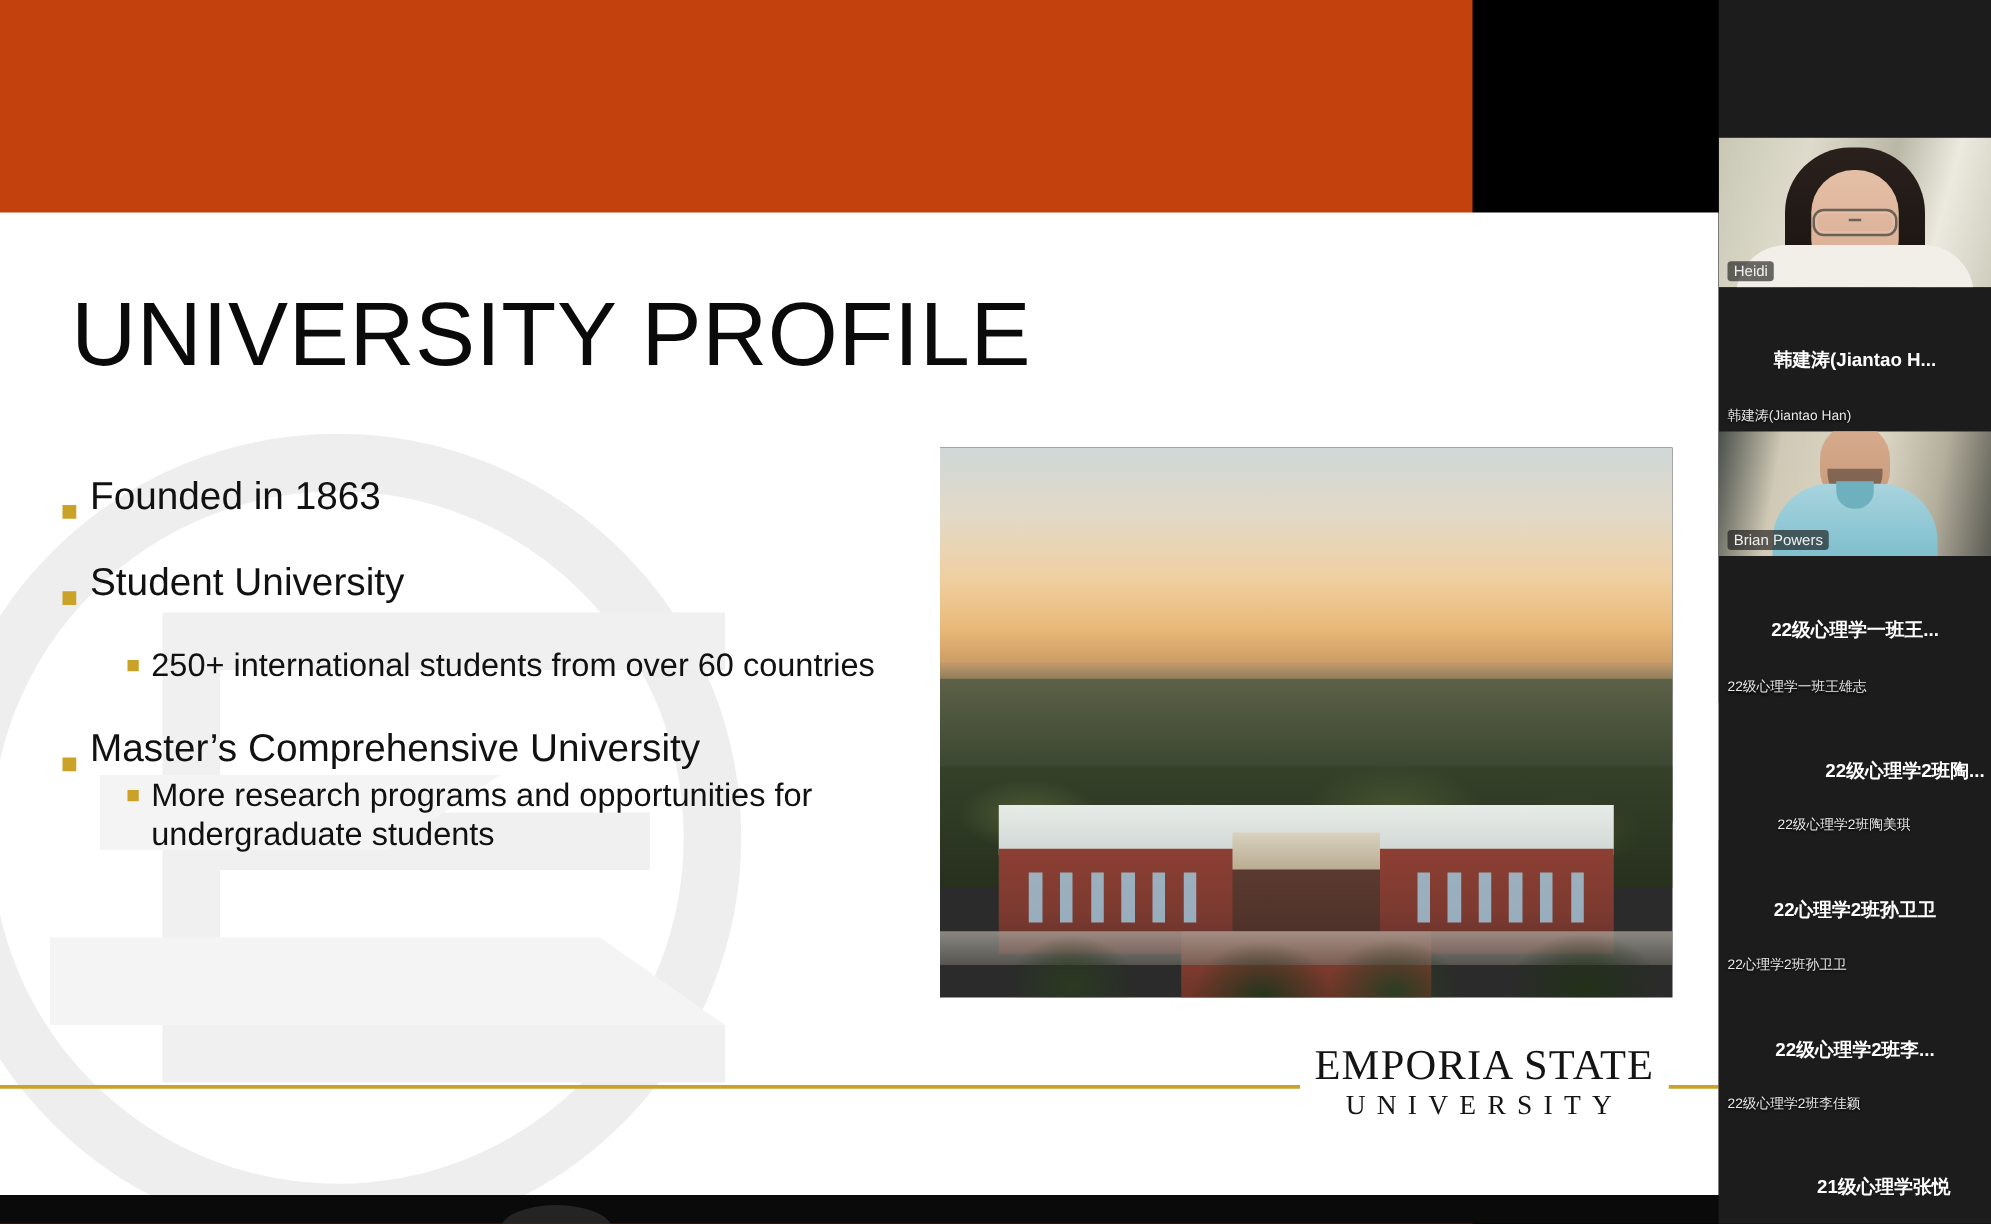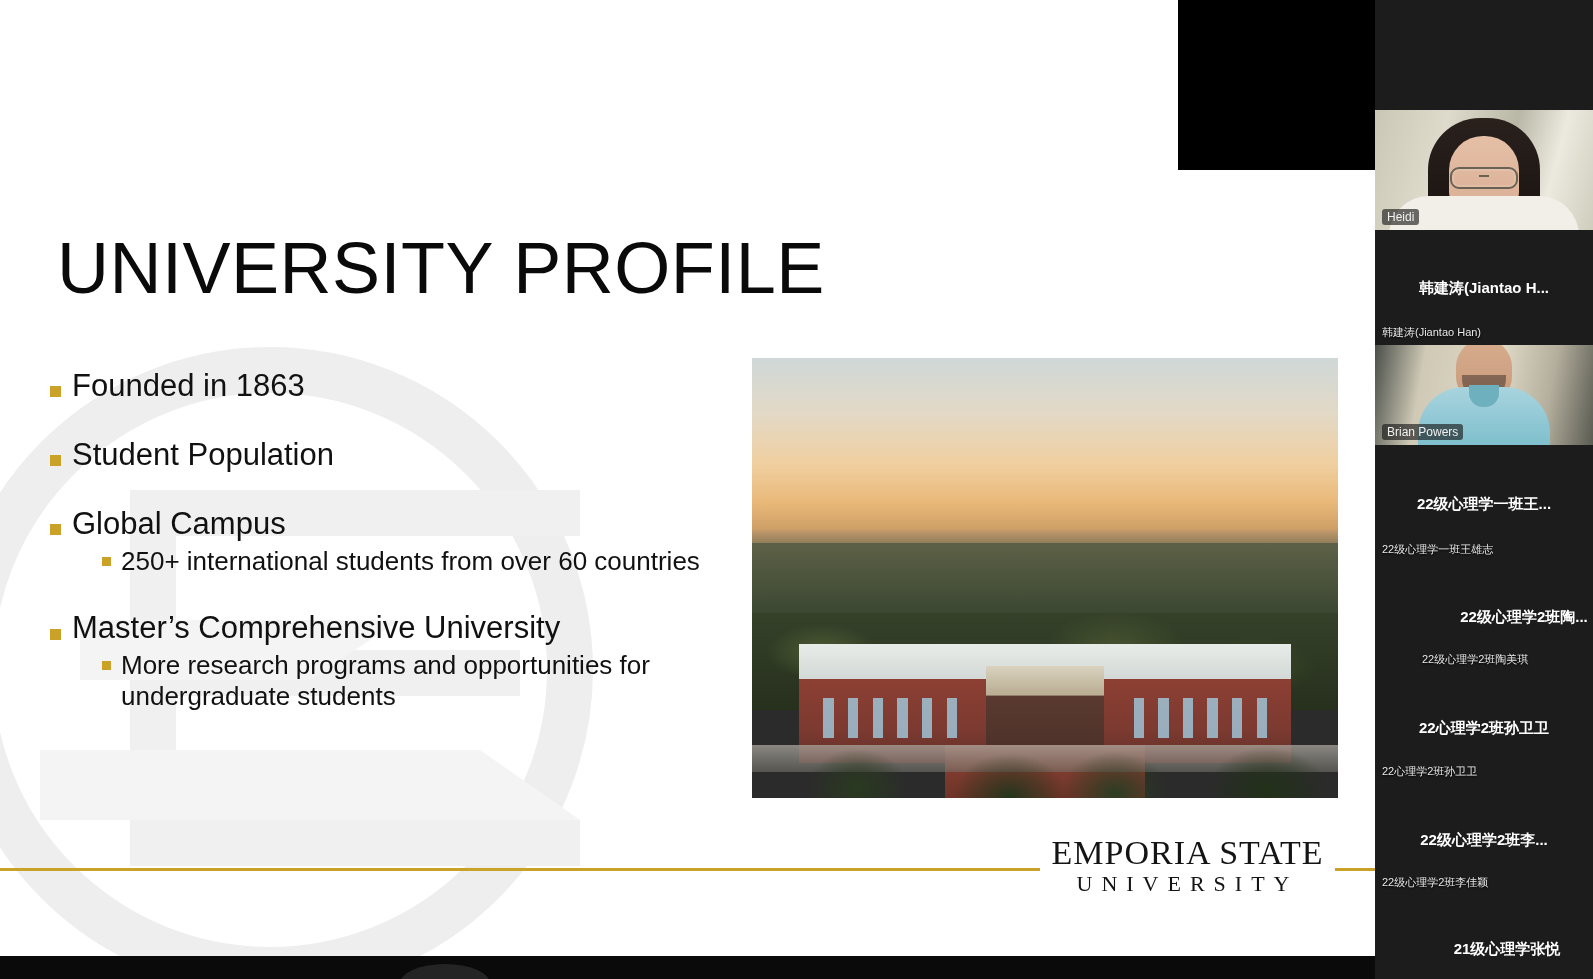--- a/index.html
+++ b/index.html
@@ -2,32 +2,32 @@
 <html><head>
 <meta charset="utf-8">
 <style>
   html,body{margin:0;padding:0;background:#000;}
   body{width:1593px;height:979px;overflow:hidden;
        font-family:"Liberation Sans","DejaVu Sans",sans-serif;}
 
   #app{position:relative;width:1593px;height:979px;background:#000;}
 
   
-  #stage{position:absolute;left:0;top:0;width:1178px;height:979px;background:#ffffff;}
+  #stage{position:absolute;left:0;top:0;width:1178px;height:979px;background:#c2410c;}
   #slide{position:absolute;left:0;top:170px;width:1375px;height:786px;background:#fff;overflow:hidden;}
 
   
   #watermark{position:absolute;left:-120px;top:150px;width:780px;height:700px;
              opacity:1;pointer-events:none;}
 
   #slide-title{position:absolute;left:57px;top:62px;font-size:72px;line-height:1;
                color:#0a0a0a;letter-spacing:.5px;white-space:nowrap;font-weight:400;}
 
   #bullets{position:absolute;left:50px;top:198px;width:700px;}
-  .b1{display:flex;align-items:center;margin-top:0;}
+  .b1{display:flex;align-items:flex-end;margin-top:11px;}
   .b1 .bullet{width:11px;height:11px;background:#c9a227;margin:12px 11px 0 0;flex:0 0 auto;}
   .b1 .txt{font-size:31px;line-height:1.16;color:#111;}
   .b2{display:flex;align-items:flex-start;margin-left:52px;margin-top:4px;}
   .b2 .bullet{width:9px;height:9px;background:#c9a227;margin:11px 10px 0 0;flex:0 0 auto;}
   .b2 .txt{font-size:26px;line-height:1.2;color:#111;max-width:630px;}
   .grp{margin-bottom:33px;}
 
   #photo{position:absolute;left:752px;top:188px;width:586px;height:440px;
          overflow:hidden;background:#2b2b2b;}
   #photo .sky{position:absolute;left:0;top:0;width:100%;height:40%;
@@ -147,29 +147,25 @@
         <div class="grp">
           <div class="b1">
             <span class="bullet"></span>
             <span class="txt">Founded in 1863</span>
           </div>
         </div>
 
         <div class="grp">
           <div class="b1">
             <span class="bullet"></span>
-            <span class="txt">Student Population</span>
-          </div>
-        </div>
-
-        <div class="grp">
-          <div class="b1">
-            <span class="bullet"></span>
-            <span class="txt">Global Campus</span>
-          </div>
+            <span class="txt">Student University</span>
+          </div>
+        </div>
+
+        <div class="grp">
           <div class="b2">
             <span class="bullet"></span>
             <span class="txt">250+ international students from over 60 countries</span>
           </div>
         </div>
 
         <div class="grp">
           <div class="b1">
             <span class="bullet"></span>
             <span class="txt">Master’s Comprehensive University</span>

